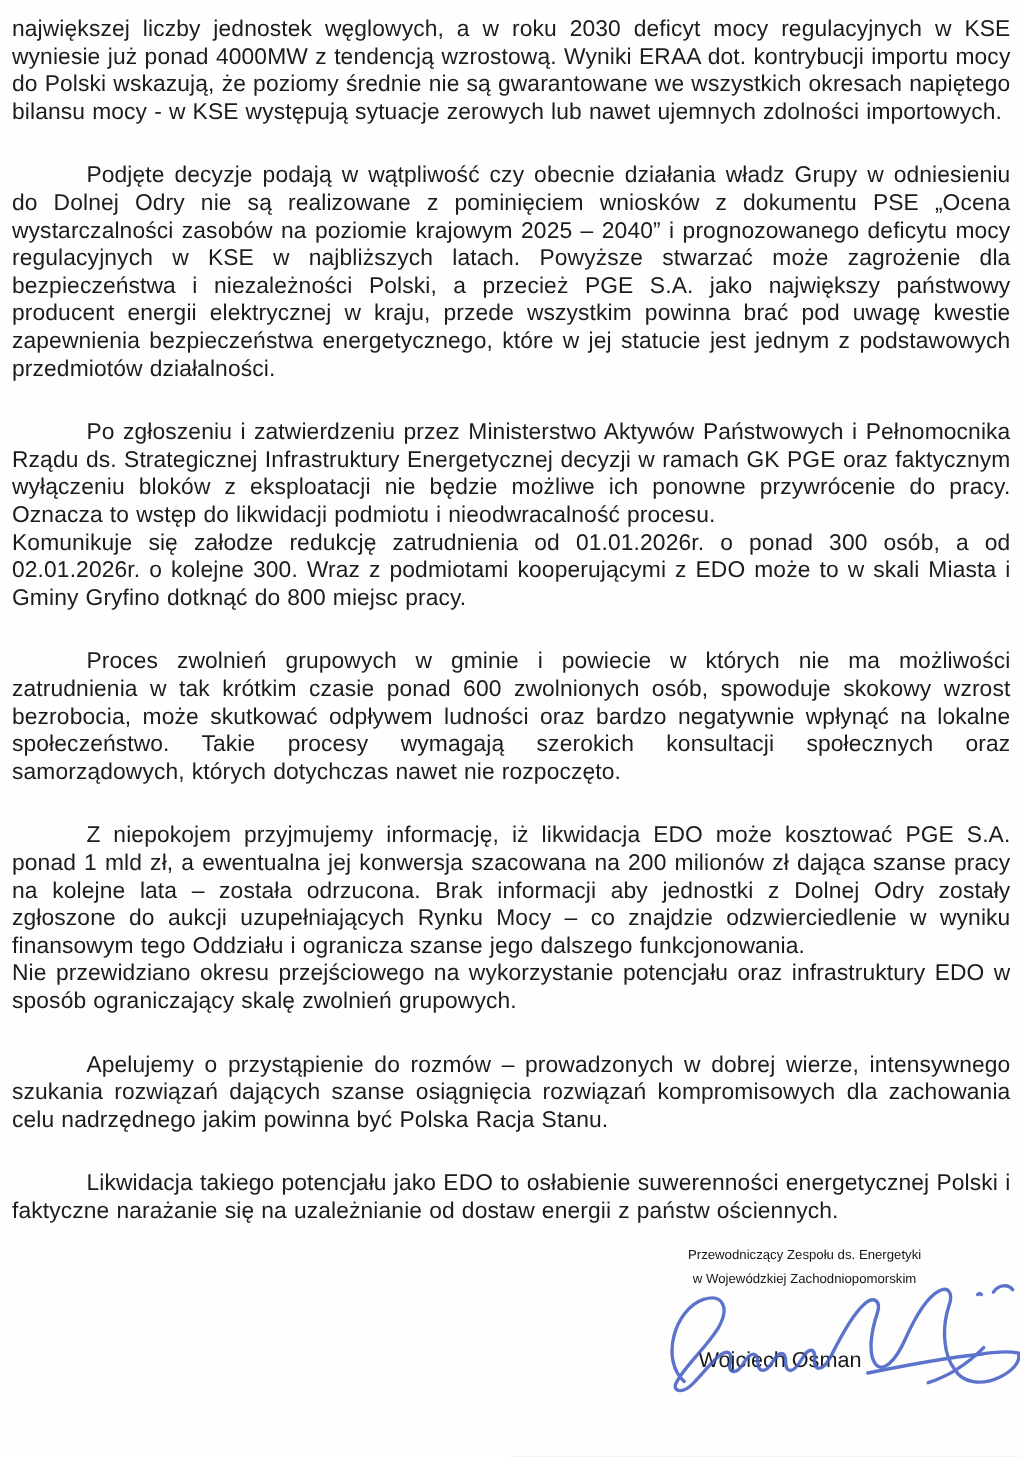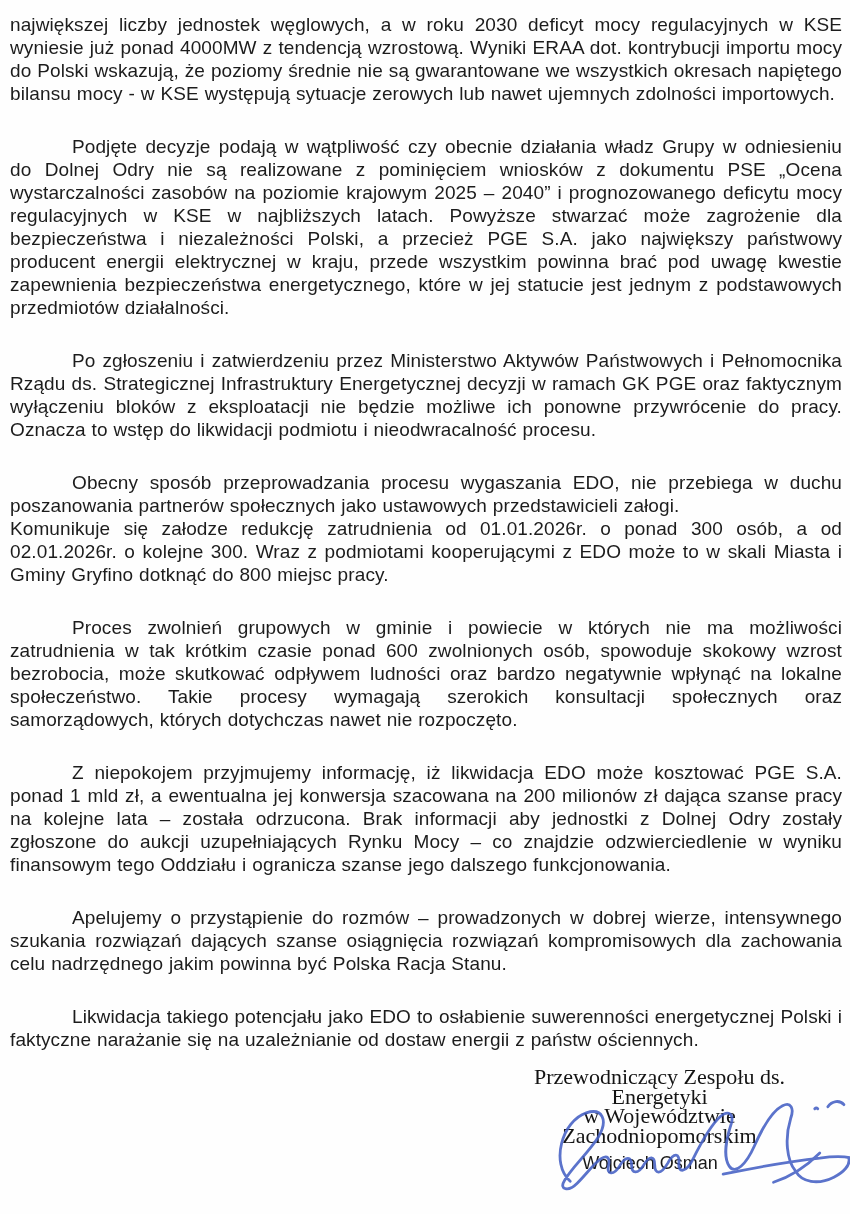--- a/index.html
+++ b/index.html
@@ -36,28 +36,27 @@
   .para.cont {
     margin-top: 0;
   }
   .sig-area {
     position: relative;
     margin-top: 10px;
     height: 150px;
   }
   .sig-titles {
     position: absolute;
-    left: 477px;
+    left: 488px;
     top: 6px;
     width: 345px;
     text-align: center;
-    font-size: 22px;
+    font-size: 11px;
     line-height: 19.5px;
     color: #141414;
-    font-family: Liberation Serif, serif;
   }
   .sig-name {
     position: absolute;
     left: 540px;
     top: 92px;
     width: 200px;
     text-align: center;
     font-size: 18px;
     color: #191919;
     z-index: 1;
@@ -75,37 +74,37 @@
 <body>
 
 <div class="page">
 
   <p class="para first">największej liczby jednostek węglowych, a w roku 2030 deficyt mocy regulacyjnych w KSE wyniesie już ponad 4000MW z tendencją wzrostową.  Wyniki ERAA dot. kontrybucji importu mocy do Polski wskazują, że poziomy średnie nie są gwarantowane we wszystkich okresach napiętego bilansu mocy - w KSE występują sytuacje zerowych lub nawet ujemnych zdolności importowych.</p>
 
   <p class="para indent">Podjęte decyzje podają w wątpliwość czy obecnie działania władz Grupy w odniesieniu do Dolnej Odry nie są realizowane z pominięciem wniosków z dokumentu PSE „Ocena wystarczalności zasobów na poziomie krajowym 2025 – 2040” i prognozowanego deficytu mocy regulacyjnych w KSE w najbliższych latach.  Powyższe stwarzać może zagrożenie dla bezpieczeństwa i niezależności Polski, a przecież  PGE S.A. jako największy państwowy producent energii elektrycznej w kraju, przede wszystkim powinna brać pod uwagę kwestie zapewnienia bezpieczeństwa energetycznego, które w jej statucie jest jednym z podstawowych przedmiotów działalności.</p>
 
   <p class="para indent">Po zgłoszeniu i zatwierdzeniu przez Ministerstwo Aktywów Państwowych  i Pełnomocnika Rządu ds. Strategicznej Infrastruktury Energetycznej decyzji w ramach GK PGE oraz faktycznym wyłączeniu bloków z eksploatacji nie będzie możliwe ich ponowne przywrócenie do pracy. Oznacza to wstęp do likwidacji podmiotu i nieodwracalność procesu.</p>
 
-  <p class="para indent">Obecny sposób przeprowadzania procesu wygaszania EDO, nie przebiega w duchu poszanowania partnerów społecznych  jako ustawowych przedstawicieli załogi.</p>
 
   <p class="para cont">Komunikuje się załodze redukcję zatrudnienia od 01.01.2026r. o ponad 300 osób, a od 02.01.2026r. o kolejne 300. Wraz z podmiotami kooperującymi z EDO może to w skali Miasta i Gminy Gryfino dotknąć do 800 miejsc pracy.</p>
 
   <p class="para indent">Proces zwolnień grupowych w gminie i powiecie w których nie ma możliwości  zatrudnienia w tak krótkim czasie ponad 600 zwolnionych osób, spowoduje skokowy wzrost bezrobocia, może skutkować odpływem ludności oraz bardzo negatywnie wpłynąć na lokalne społeczeństwo. Takie procesy wymagają szerokich konsultacji społecznych oraz samorządowych, których dotychczas nawet nie rozpoczęto.</p>
 
   <p class="para indent">Z niepokojem przyjmujemy informację, iż likwidacja EDO może kosztować PGE S.A. ponad 1 mld zł, a ewentualna jej konwersja szacowana na 200 milionów zł dająca szanse pracy na kolejne lata – została odrzucona. Brak informacji aby jednostki z Dolnej Odry zostały zgłoszone do aukcji uzupełniających Rynku Mocy – co znajdzie odzwierciedlenie w wyniku finansowym tego Oddziału i ogranicza szanse jego dalszego funkcjonowania.</p>
 
+  <p class="para cont">Nie przewidziano okresu przejściowego na wykorzystanie potencjału oraz infrastruktury EDO w sposób ograniczający skalę zwolnień grupowych.</p>
 
   <p class="para indent">Apelujemy o przystąpienie do rozmów – prowadzonych w dobrej wierze, intensywnego szukania rozwiązań dających szanse osiągnięcia rozwiązań kompromisowych dla zachowania celu nadrzędnego jakim powinna być Polska Racja Stanu.</p>
 
   <p class="para indent">Likwidacja takiego potencjału jako EDO to osłabienie suwerenności energetycznej Polski i faktyczne narażanie się na uzależnianie od dostaw energii z państw ościennych.</p>
 
   <div class="sig-area">
     <div class="sig-titles">
       <div>Przewodniczący Zespołu ds. Energetyki</div>
-      <div>w Województwie Zachodniopomorskim</div>
+      <div>w Wojewódzkiej Zachodniopomorskim</div>
     </div>
 
     <div class="sig-name">Wojciech Osman</div>
 
     <svg class="sig-scribble" viewBox="0 0 310 100" fill="none" xmlns="http://www.w3.org/2000/svg">
       <g stroke="#4560c4" stroke-width="2.8" stroke-linecap="round" fill="none" opacity="0.88">
         <path d="M 28,86 C 8,68 20,26 44,18 C 60,13 66,25 56,42 C 46,58 28,74 22,86 C 17,94 26,97 35,88 C 44,79 52,68 58,64 C 65,59 68,63 66,71 C 64,79 71,81 77,71 C 83,61 89,61 89,70 C 89,78 95,80 101,70 C 107,60 112,61 112,70 C 112,79 118,80 125,68 C 131,57 137,58 136,68 C 135,78 143,78 150,64 C 157,50 168,30 177,22 C 185,15 191,19 188,29 C 183,44 180,62 186,71 C 192,80 203,69 211,51 C 219,33 229,16 239,11 C 247,7 251,13 247,24 C 241,43 243,65 252,76"></path>
         <path d="M 252,76 C 258,87 274,90 290,82 C 300,77 306,70 305,64"></path>
         <path d="M 180,79 C 214,72 248,66 276,63 C 290,61 300,61 307,63"></path>
         <path d="M 230,87 C 246,82 262,72 276,58"></path>

